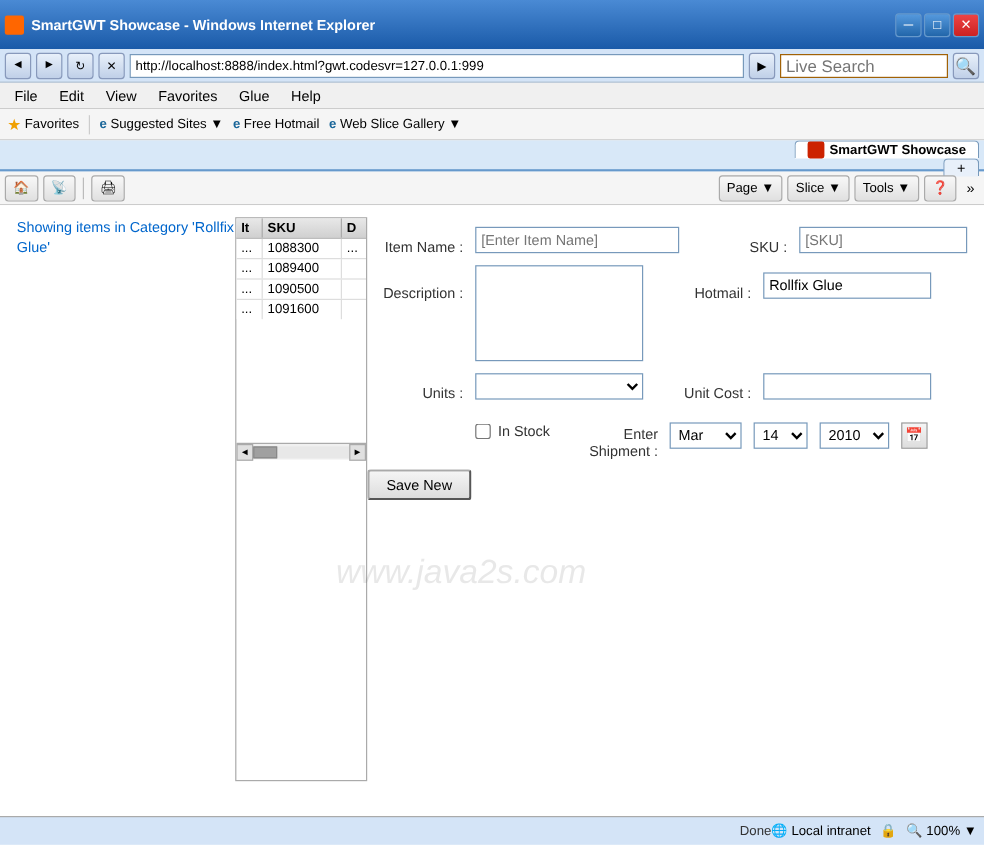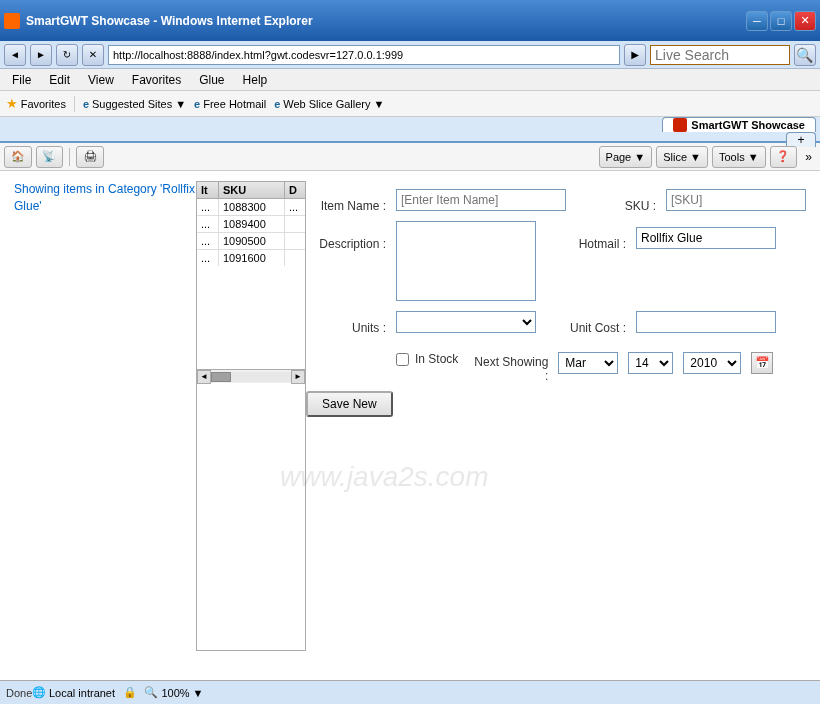--- a/index.html
+++ b/index.html
@@ -285,21 +285,21 @@
       display: flex; align-items: center; justify-content: center;
       font-size: 12px;
     }
 
     
     .status-bar {
       background: #d4e4f7;
       height: 24px;
       display: flex;
       align-items: center;
-      justify-content: flex-start;
+      justify-content: flex-end;
       padding: 0 6px;
       border-top: 1px solid #aaa;
       font-size: 11px;
       position: absolute;
       bottom: 0;
       left: 0;
       right: 0;
     }
     .status-left { color: #333; }
     .status-right { display: flex; align-items: center; gap: 8px; }
@@ -460,21 +460,21 @@
       <label class="form-label">Unit Cost :</label>
       <input class="form-input medium" type="text" style="">
     </div>
 
     <div class="form-row">
       <div style="width:80px;"></div>
       <div class="checkbox-row">
         <input type="checkbox" style="">
         <span class="in-stock-label">In Stock</span>
       </div>
-      <label class="form-label">Next Showing :</label>
+      <label class="form-label">Enter Shipment :</label>
       <select class="form-select date-select">
         <option>Mar</option>
         <option>Jan</option><option>Feb</option><option>Apr</option>
         <option>May</option><option>Jun</option><option>Jul</option>
         <option>Aug</option><option>Sep</option><option>Oct</option>
         <option>Nov</option><option>Dec</option>
       </select>
       <select class="form-select date-num">
         <option>14</option>
       </select>

